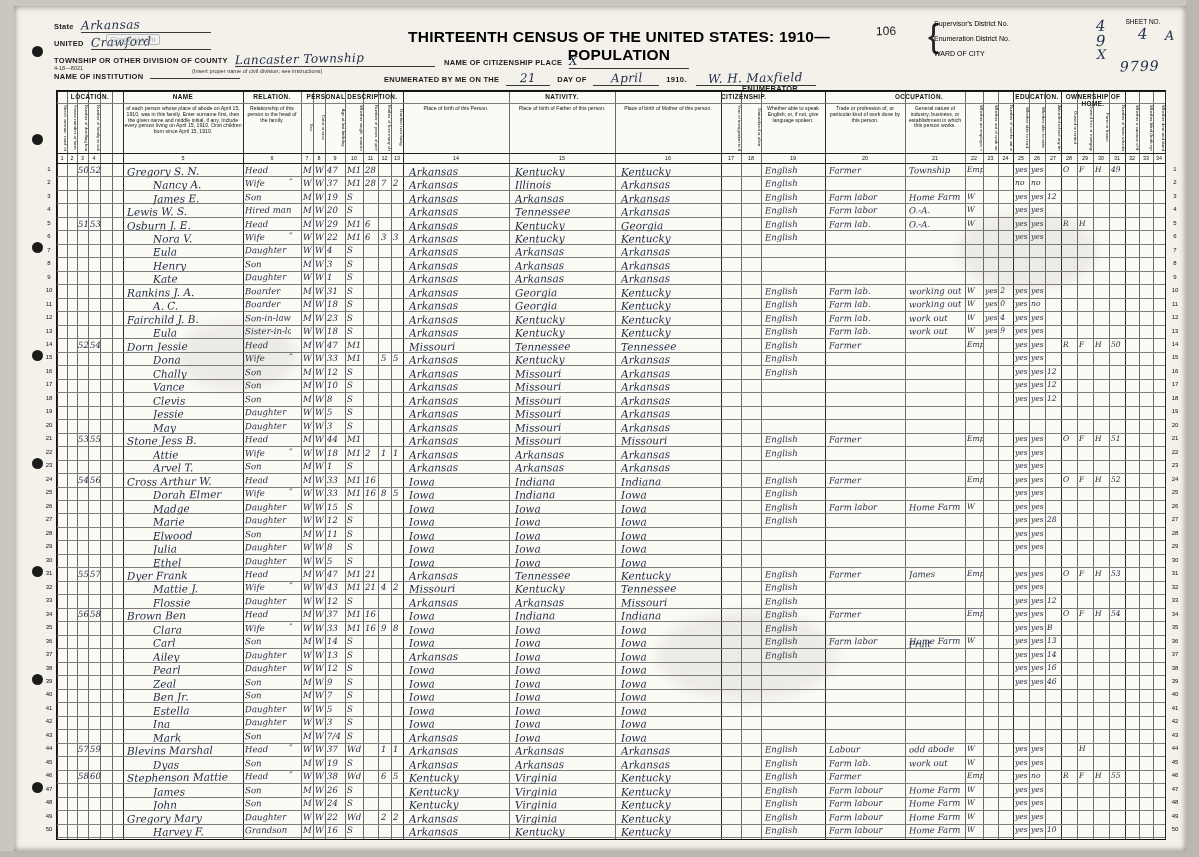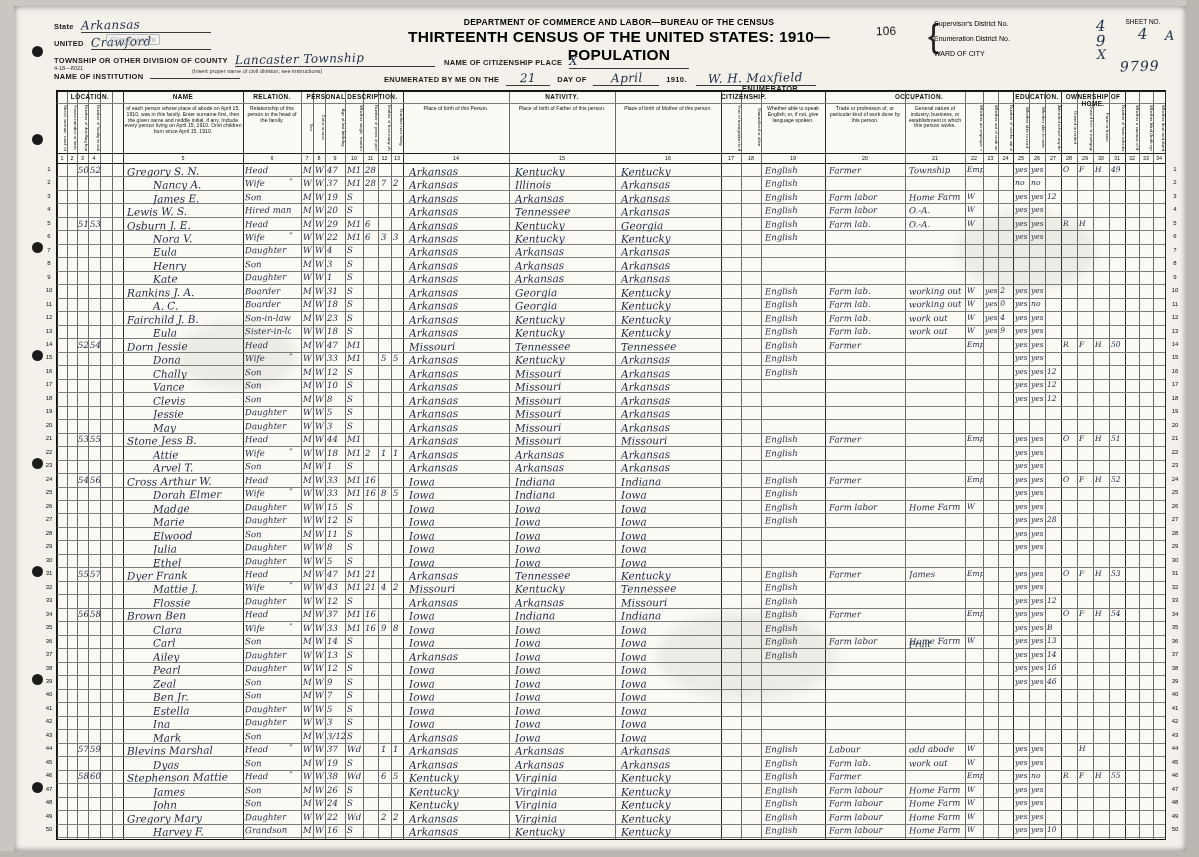--- a/index.html
+++ b/index.html
@@ -66,21 +66,20 @@
         <div class="hole" style="top: 128px;"></div>
         <div class="hole" style="top: 236px;"></div>
         <div class="hole" style="top: 344px;"></div>
         <div class="hole" style="top: 452px;"></div>
         <div class="hole" style="top: 560px;"></div>
         <div class="hole" style="top: 668px;"></div>
         <div class="hole" style="top: 776px;"></div>
       </div>
 
     <div class="hdr">
-      <div class="title-sub">DEPARTMENT OF COMMERCE AND LABOR—BUREAU OF THE CENSUS</div>
       <div class="title-main">THIRTEENTH CENSUS OF THE UNITED STATES: 1910—POPULATION</div>
 
       <div class="tl" style="left:0;top:2px;">
         <span class="lbl">State</span>
         <span class="ul" style="width:130px;margin-left:4px;"><span class="hw">Arkansas</span></span>
       </div>
       <div class="tl" style="left:0;top:19px;">
         <span class="lbl">UNITED</span>
         <span class="ul" style="width:120px;margin-left:4px;"><span class="hw">Crawford</span></span>
       </div>
@@ -974,21 +973,21 @@
         <div class="cellhw" style="left: 352px; top: 626.298px; width: 98px; overflow: hidden;">Iowa</div>
         <div class="cellhw" style="left: 458px; top: 626.298px; width: 98px; overflow: hidden;">Iowa</div>
         <div class="cellhw" style="left: 564px; top: 626.298px; width: 98px; overflow: hidden;">Iowa</div>
         <div class="hline" style="top: 651.64px;"></div>
         <div class="rownum" style="left: -14px; top: 640.9px;">43</div>
         <div class="rownum" style="left: 1112px; top: 640.9px;">43</div>
         <div class="cellhw" style="left: 96px; top: 639.778px; width: 114px; overflow: hidden;">Mark</div>
         <div class="cellhw sm" style="left: 188px; top: 639.778px; width: 46px; overflow: hidden;">Son</div>
         <div class="cellhw sm" style="left: 246px; top: 639.778px;">M</div>
         <div class="cellhw sm" style="left: 258px; top: 639.778px;">W</div>
-        <div class="cellhw sm" style="left: 270px; top: 639.778px;">3/12</div>
+        <div class="cellhw sm" style="left: 270px; top: 639.778px;">7/4</div>
         <div class="cellhw sm" style="left: 290px; top: 639.778px;">S</div>
         <div class="cellhw" style="left: 352px; top: 639.778px; width: 98px; overflow: hidden;">Arkansas</div>
         <div class="cellhw" style="left: 458px; top: 639.778px; width: 98px; overflow: hidden;">Iowa</div>
         <div class="cellhw" style="left: 564px; top: 639.778px; width: 98px; overflow: hidden;">Iowa</div>
         <div class="hline" style="top: 665.12px;"></div>
         <div class="rownum" style="left: -14px; top: 654.38px;">44</div>
         <div class="rownum" style="left: 1112px; top: 654.38px;">44</div>
         <div class="cellhw sm" style="left: 21px; top: 653.258px;">57</div>
         <div class="cellhw sm" style="left: 33px; top: 653.258px;">59</div>
         <div class="cellhw" style="left: 70px; top: 653.258px; width: 114px; overflow: hidden;">Blevins  Marshal</div>

